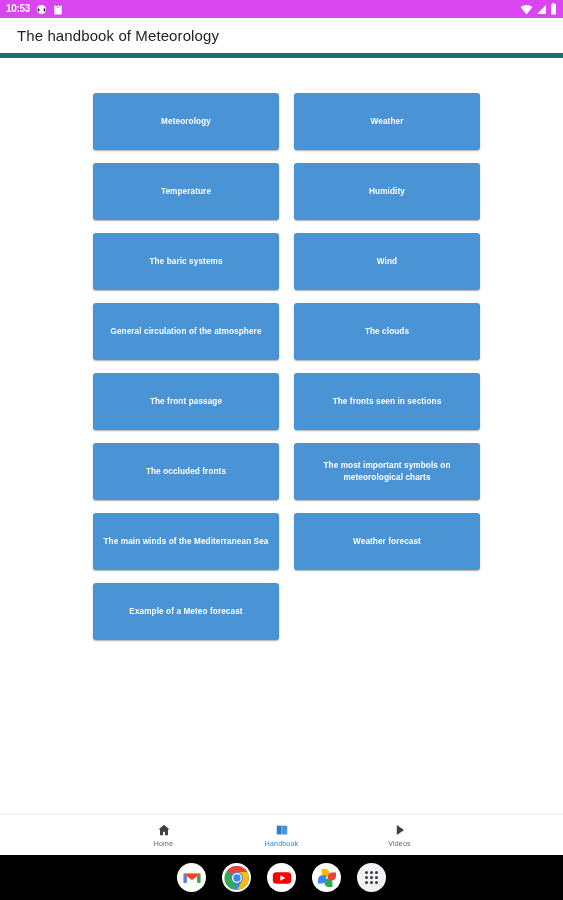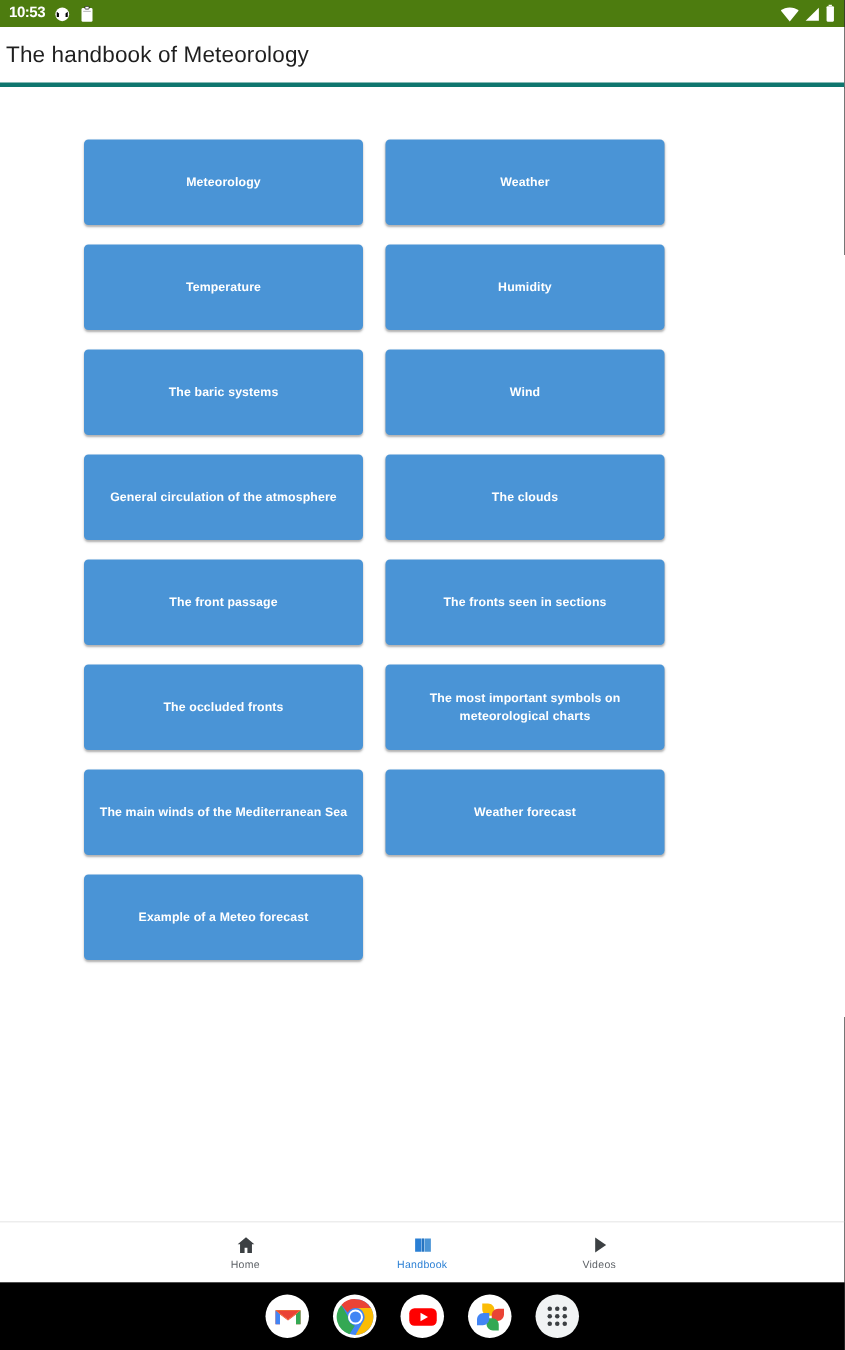--- a/index.html
+++ b/index.html
@@ -18,21 +18,21 @@
     height: 900px;
     background: #000;
   }
 
   
   .status-bar {
     position: absolute;
     top: 0; left: 0;
     width: 563px;
     height: 18px;
-    background: #4d7c0f;
+    background: #d946ef;
     display: flex;
     align-items: center;
     padding: 0 6px;
   }
   .status-left {
     display: flex;
     align-items: center;
     gap: 6px;
   }
   .status-time {
@@ -60,41 +60,41 @@
     overflow: hidden;
   }
 
   
   .app-bar {
     height: 40px;
     width: 100%;
     background: #ffffff;
     display: flex;
     align-items: center;
-    padding-left: 4px;
-    border-bottom: 3px solid #0f766e;
+    padding-left: 17px;
+    border-bottom: 5px solid #0f766e;
   }
   .app-bar-title {
     font-size: 15px;
     color: #1f1f1f;
     font-weight: normal;
     letter-spacing: 0.1px;
   }
 
   
   .content {
     position: absolute;
     top: 41px; left: 0;
     width: 563px;
     height: 755px;
     background: #ffffff;
     overflow-y: auto;
   }
   .grid {
-    padding: 34px 88px 20px 56px;
+    padding: 34px 88px 20px 93px;
     display: grid;
     grid-template-columns: 186px 186px;
     column-gap: 15px;
     row-gap: 13px;
   }
   .topic-btn {
     height: 57px;
     background: #4a94d6;
     border: none;
     border-radius: 3px;

